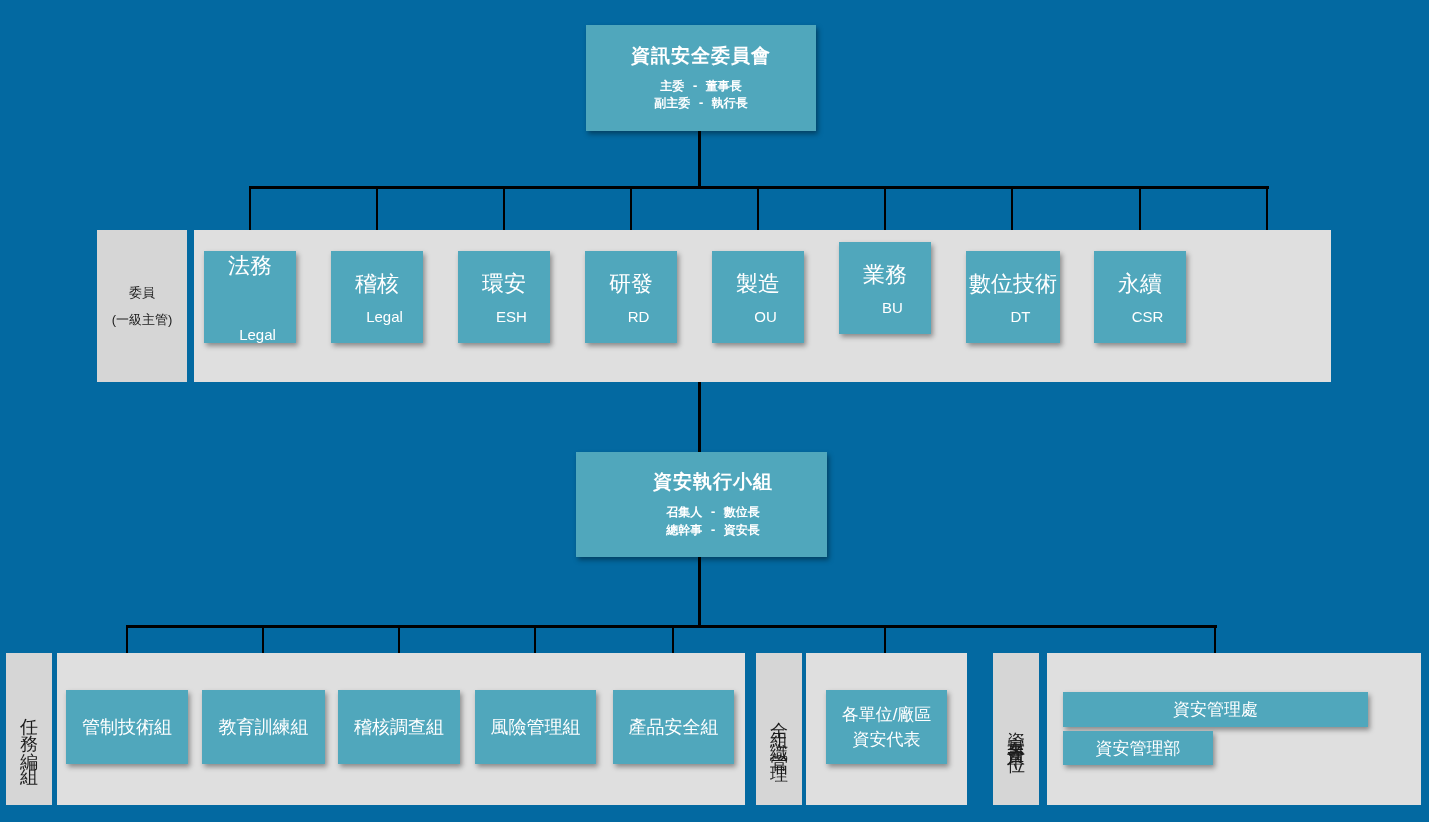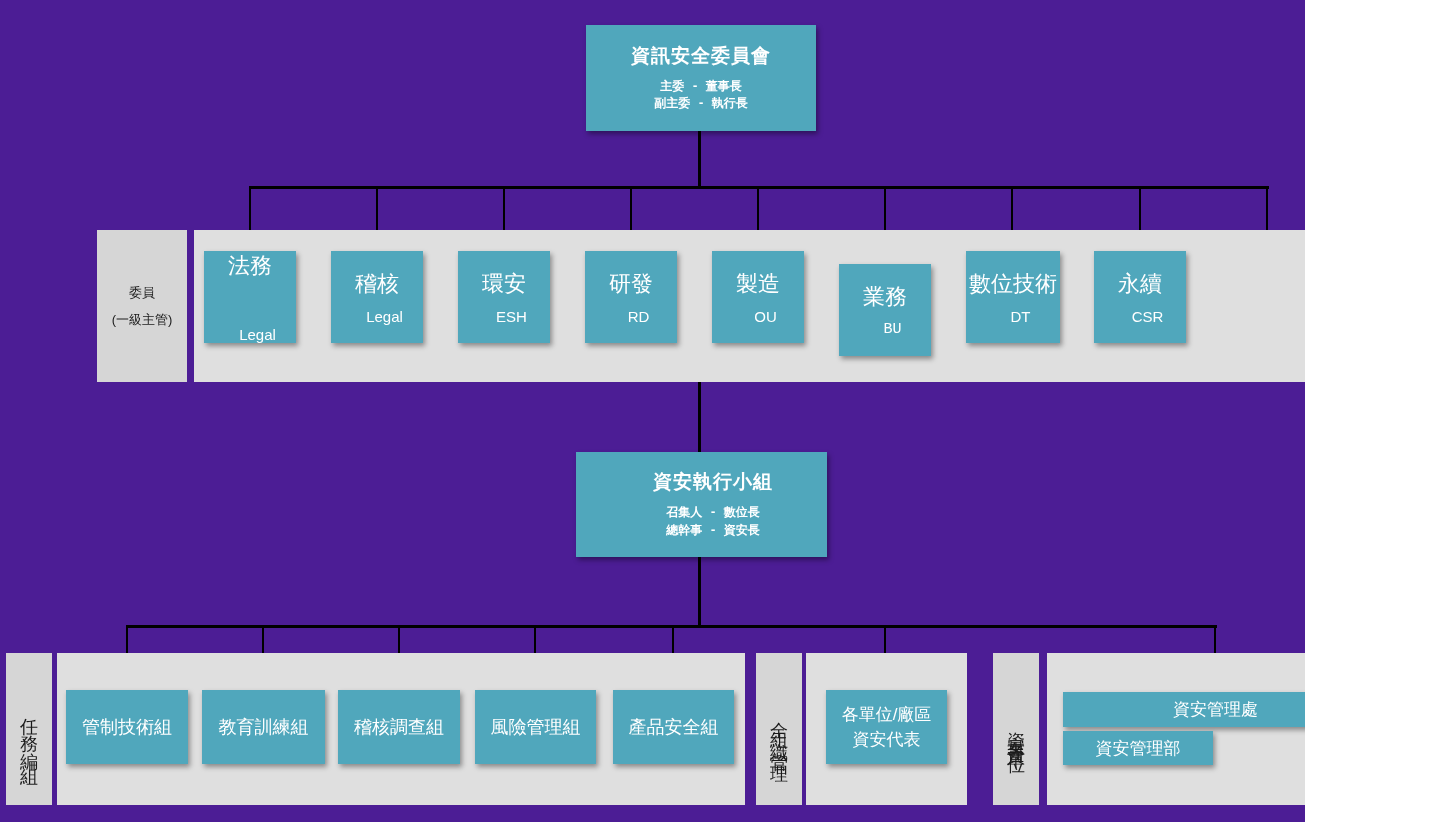--- a/index.html
+++ b/index.html
@@ -3,23 +3,23 @@
 <meta charset="utf-8">
 <style>
   html, body {
     margin: 0;
     padding: 0;
     background: #ffffff;
     font-family: "Liberation Sans", sans-serif;
   }
   .canvas {
     position: relative;
-    width: 1305px;
+    width: 1429px;
     height: 822px;
-    background: #4c1d95;
+    background: #0369a1;
     overflow: hidden;
   }
   
   .line {
     position: absolute;
     background: #000000;
   }
   
   .band {
     position: absolute;
@@ -149,21 +149,21 @@
     <div class="en">ESH</div>
   </div>
   <div class="node member" style="left:585px; top:251px; width:92px; height:92px;">
     <div class="zh">研發</div>
     <div class="en">RD</div>
   </div>
   <div class="node member" style="left:712px; top:251px; width:92px; height:92px;">
     <div class="zh">製造</div>
     <div class="en">OU</div>
   </div>
-  <div class="node member" style="left:839px; top:264px; width:92px; height:92px;font-family:Liberation Mono, monospace;">
+  <div class="node member" style="left:839px; top:242px; width:92px; height:92px;">
     <div class="zh">業務</div>
     <div class="en">BU</div>
   </div>
   <div class="node member" style="left:966px; top:251px; width:94px; height:92px;">
     <div class="zh">數位技術</div>
     <div class="en">DT</div>
   </div>
   <div class="node member" style="left:1094px; top:251px; width:92px; height:92px;">
     <div class="zh">永續</div>
     <div class="en">CSR</div>

